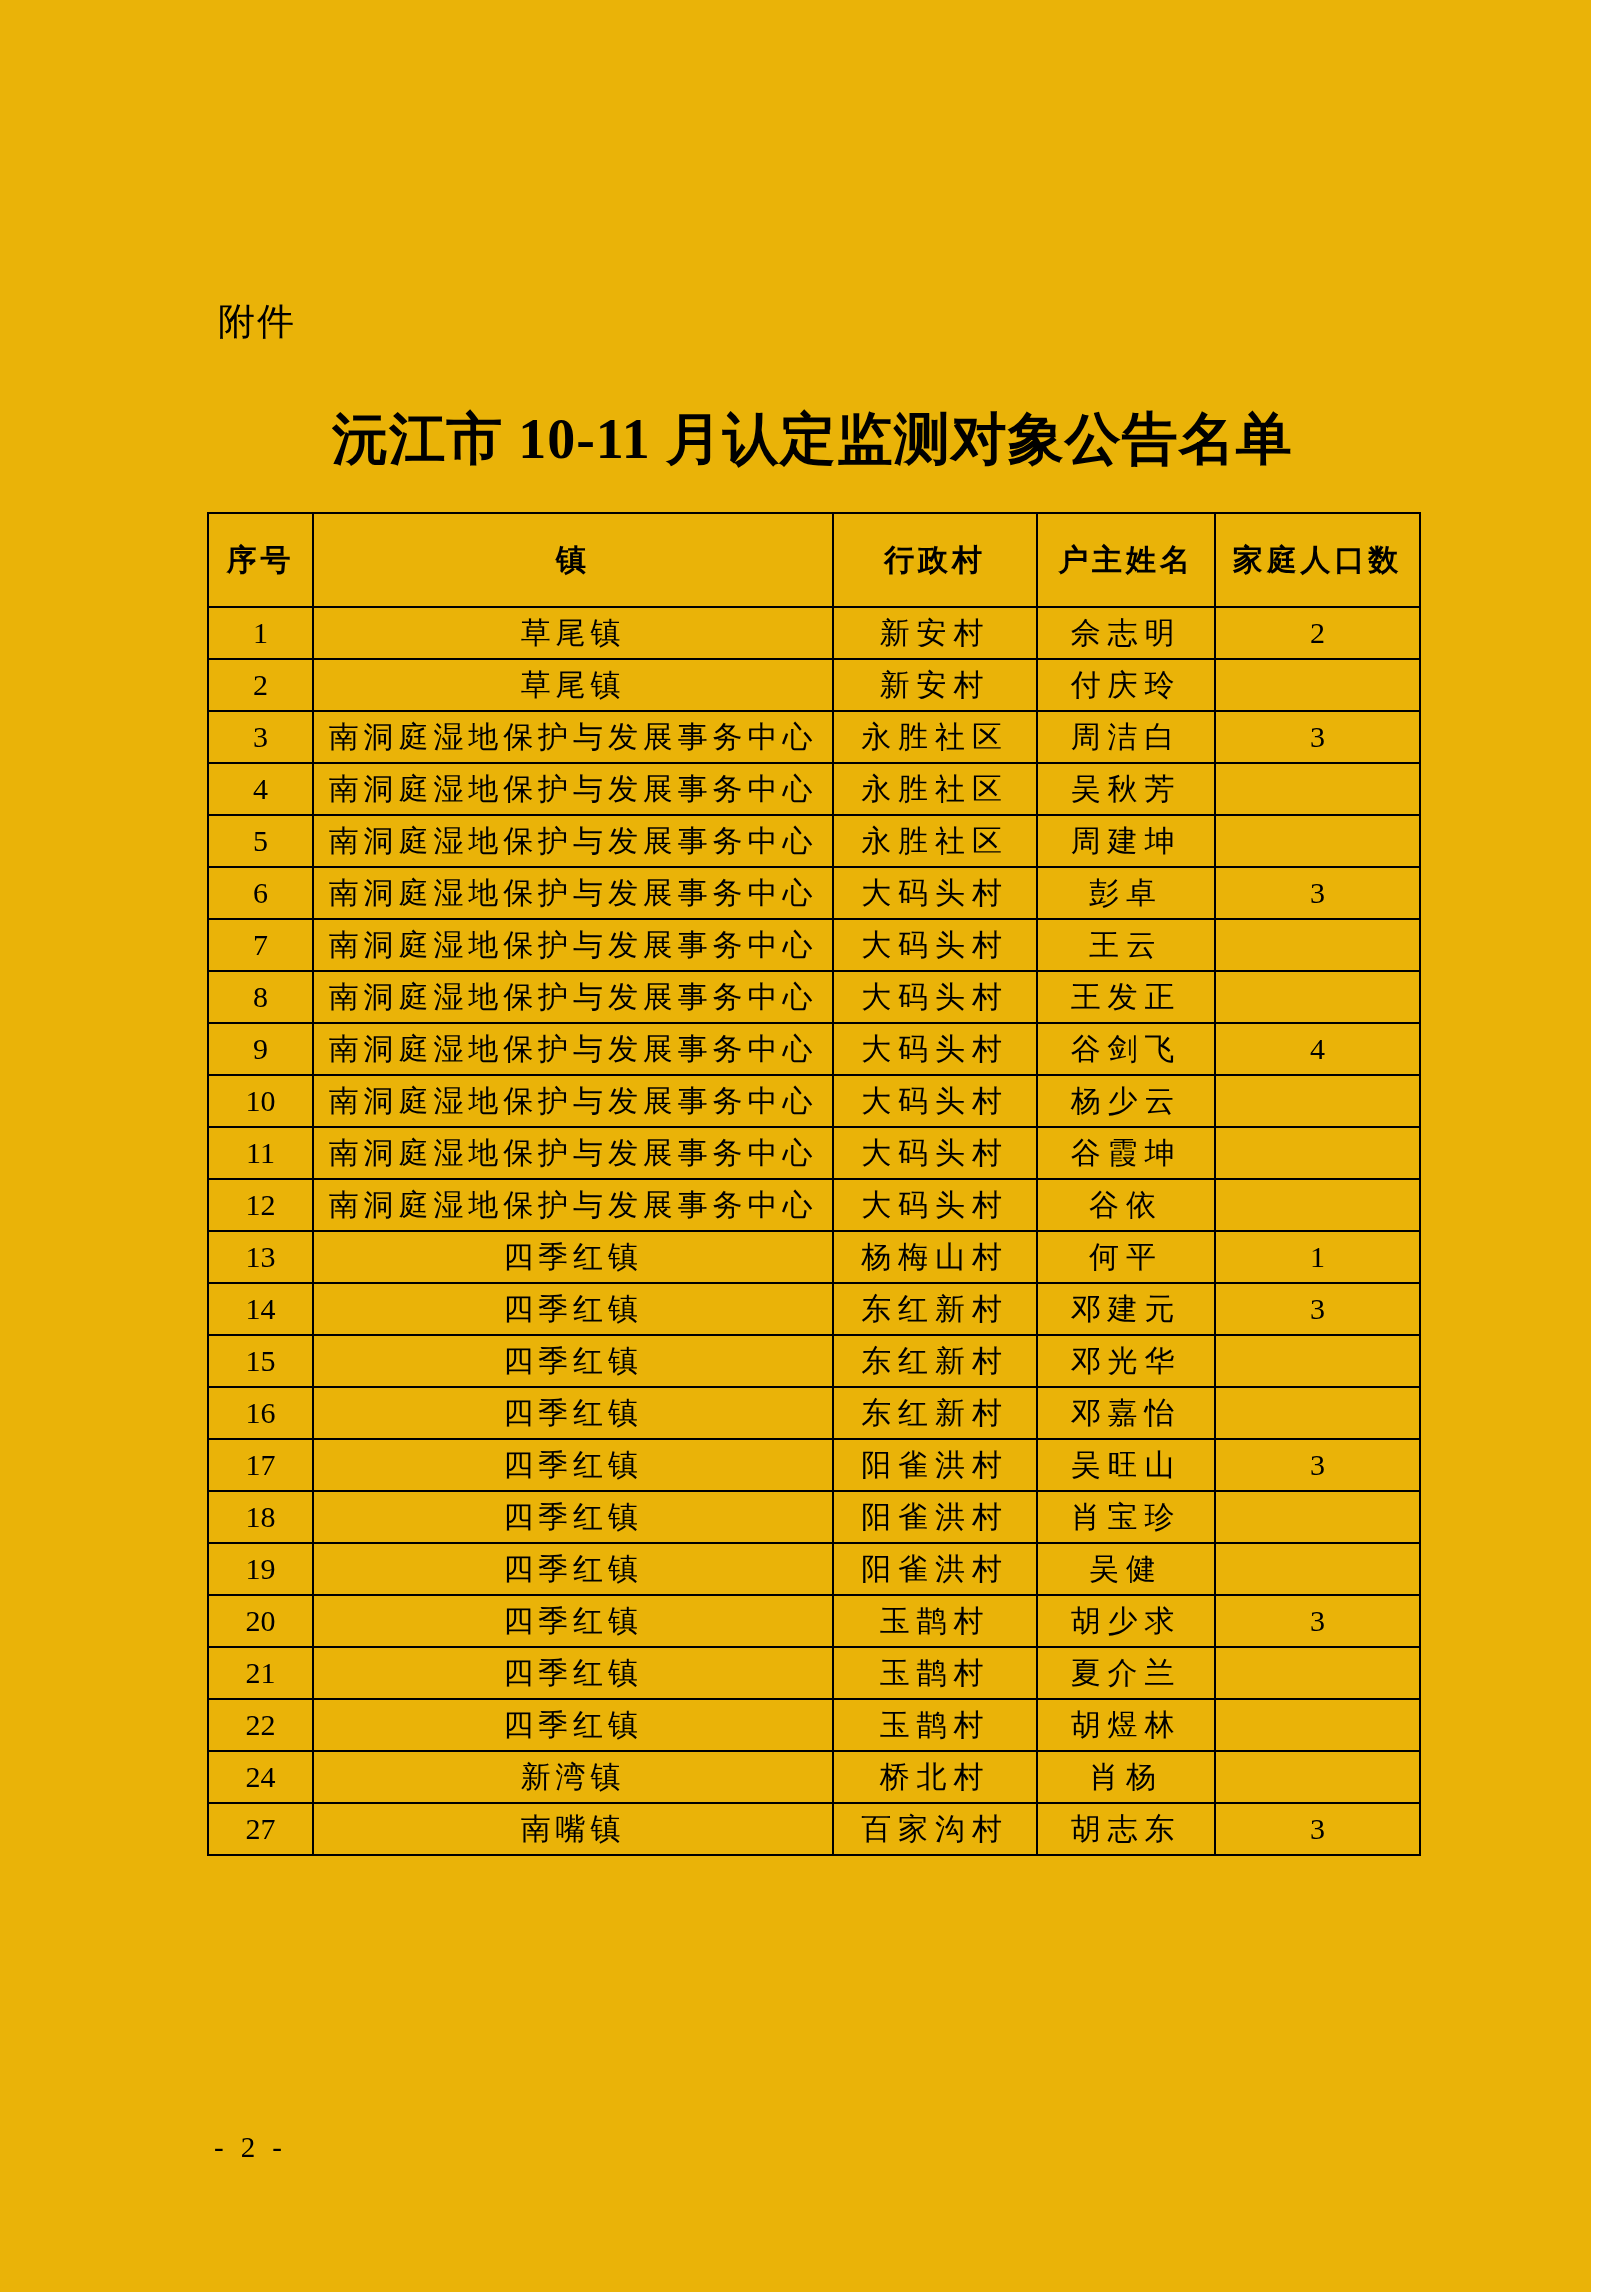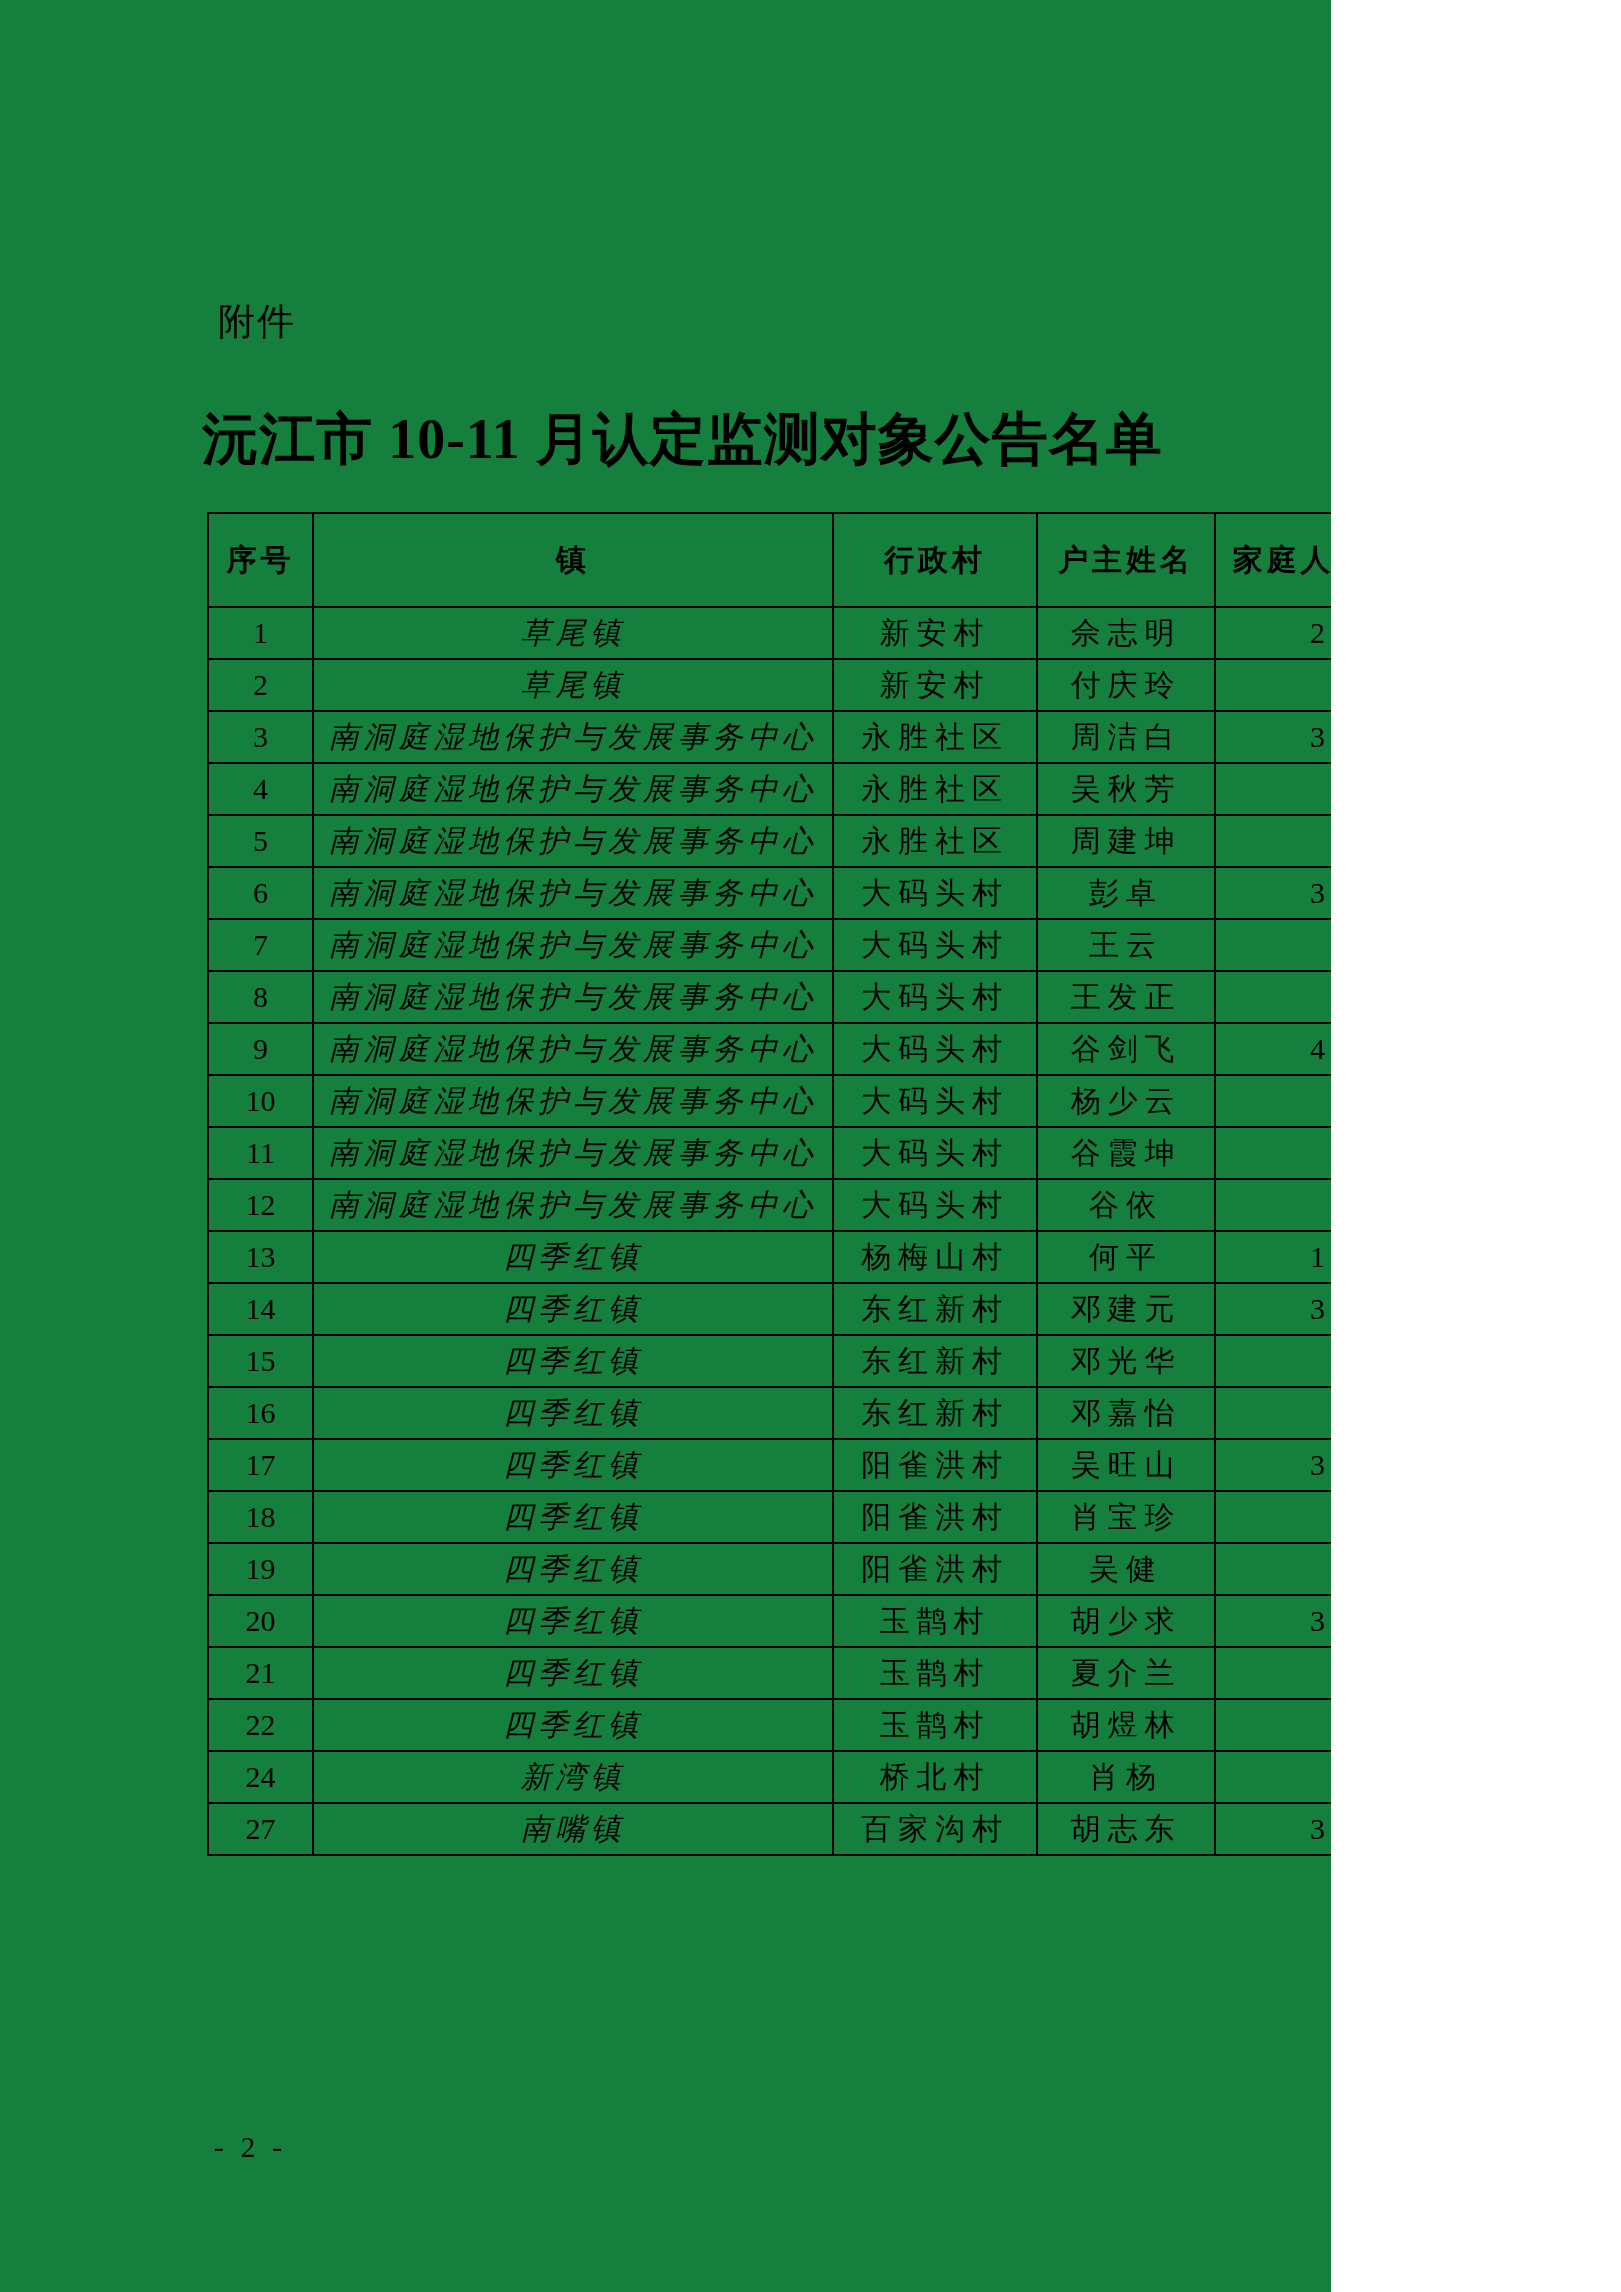--- a/index.html
+++ b/index.html
@@ -4,23 +4,23 @@
 <style>
   html, body {
     margin: 0;
     padding: 0;
     background: #ffffff;
     color: #000000;
     font-family: "Liberation Serif", serif;
   }
   .page {
     position: relative;
-    width: 1331px;
+    width: 1591px;
     height: 2293px;
-    background: #15803d;
+    background: #eab308;
     overflow: hidden;
   }
   .attachment {
     position: absolute;
     left: 218px;
     top: 300px;
     font-size: 37px;
     line-height: 1.2;
     letter-spacing: 2px;
   }
@@ -63,21 +63,20 @@
   .roster td {
     height: 50px;
     font-size: 30px;
     font-weight: normal;
   }
   .roster td.c0, .roster td.c4 {
     letter-spacing: 0;
   }
   .roster td.c1 {
     letter-spacing: 4.9px;
-    font-style: italic;
   }
   .roster td.c2, .roster td.c3 {
     letter-spacing: 6.9px;
   }
   .pageno {
     position: absolute;
     left: 214px;
     top: 2131px;
     font-size: 29px;
     letter-spacing: 4.9px;

